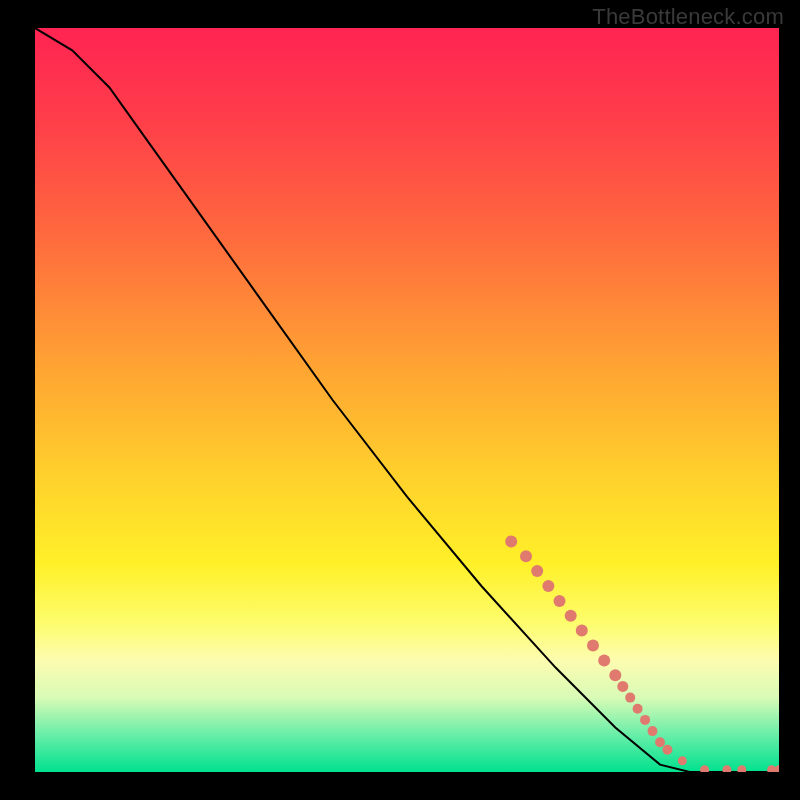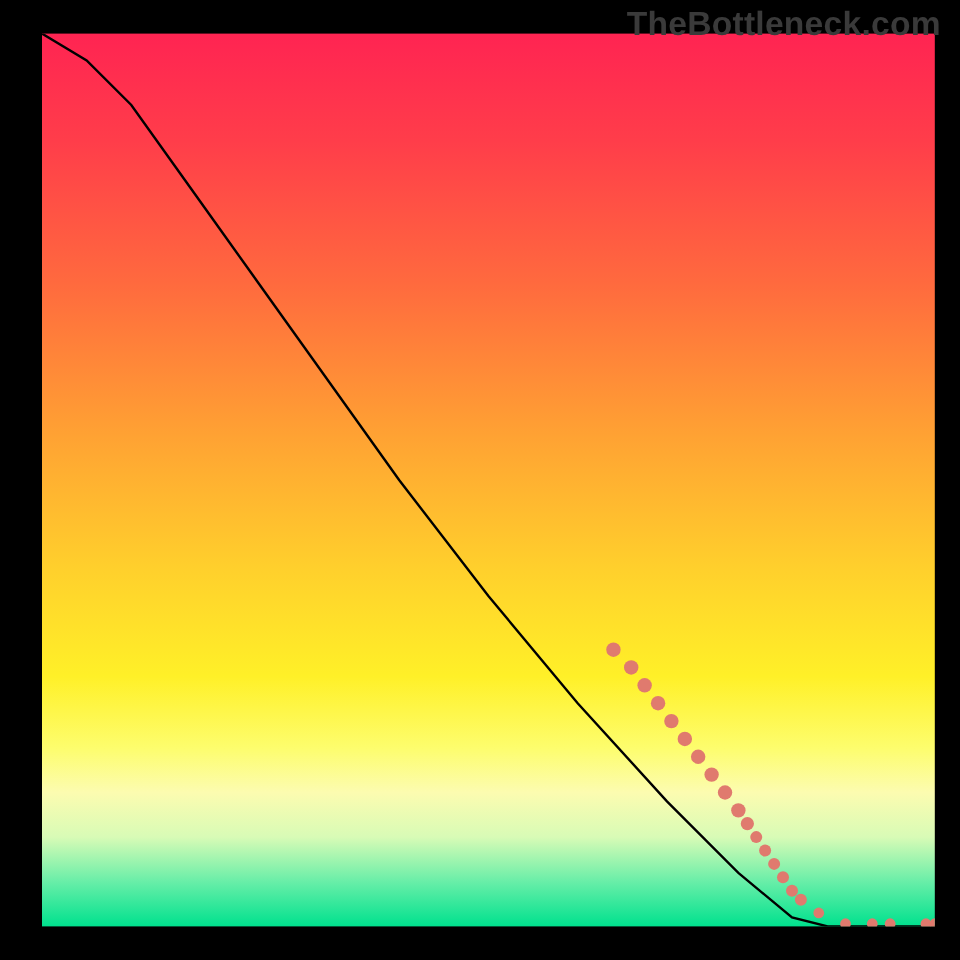--- a/index.html
+++ b/index.html
@@ -15,22 +15,22 @@
     position: relative;
     width: 800px;
     height: 800px;
     background: #000;
   }
   .watermark {
     position: absolute;
     top: 4px;
     right: 16px;
     color: #3a3a3a;
-    font-size: 28px;
-    font-weight: 700;
+    font-size: 22px;
+    font-weight: 400;
     letter-spacing: 0.2px;
     z-index: 5;
   }
   .plot {
     position: absolute;
     left: 35px;
     top: 28px;
     width: 744px;
     height: 744px;
     

